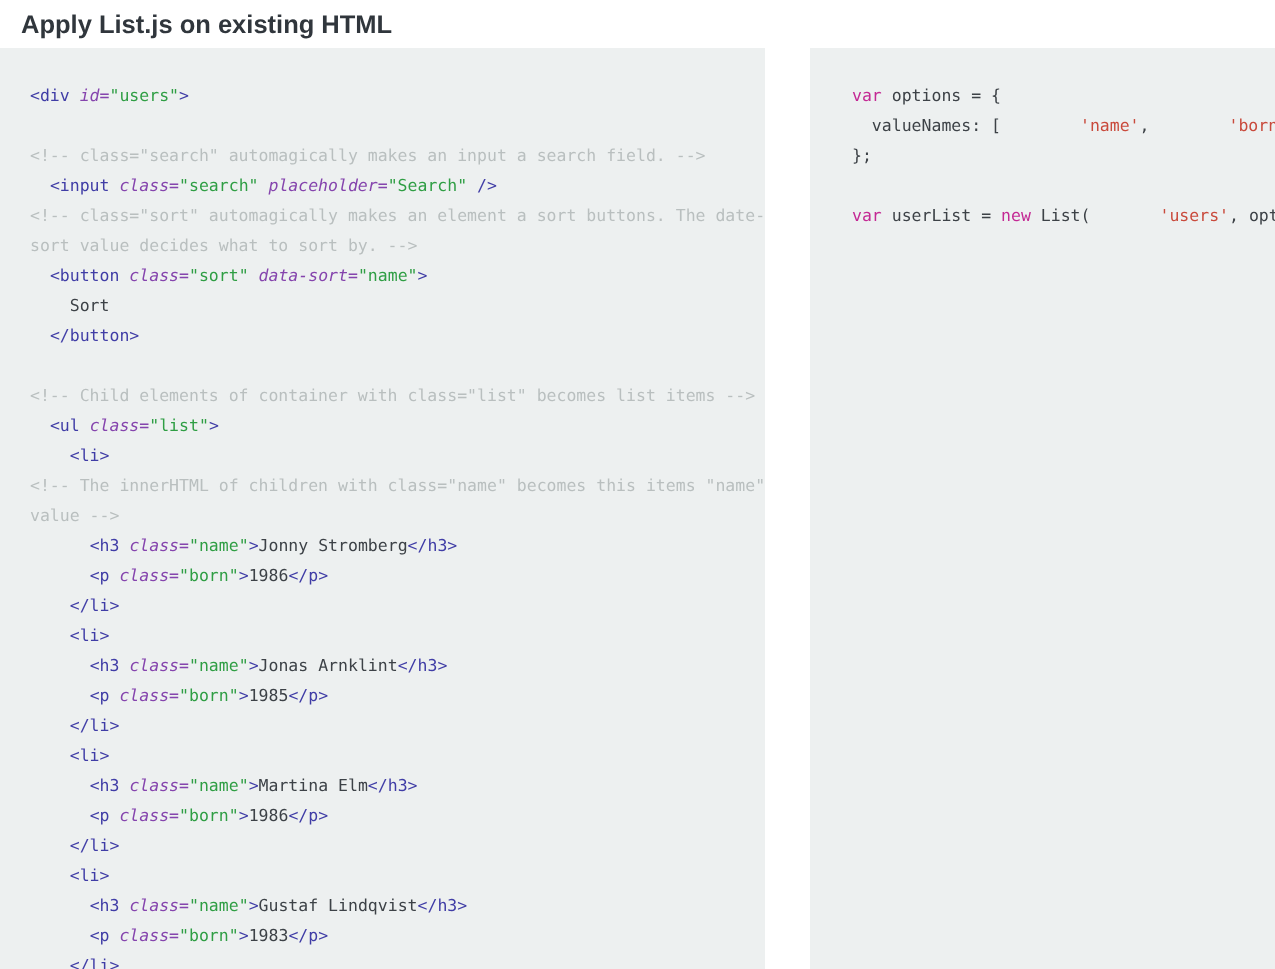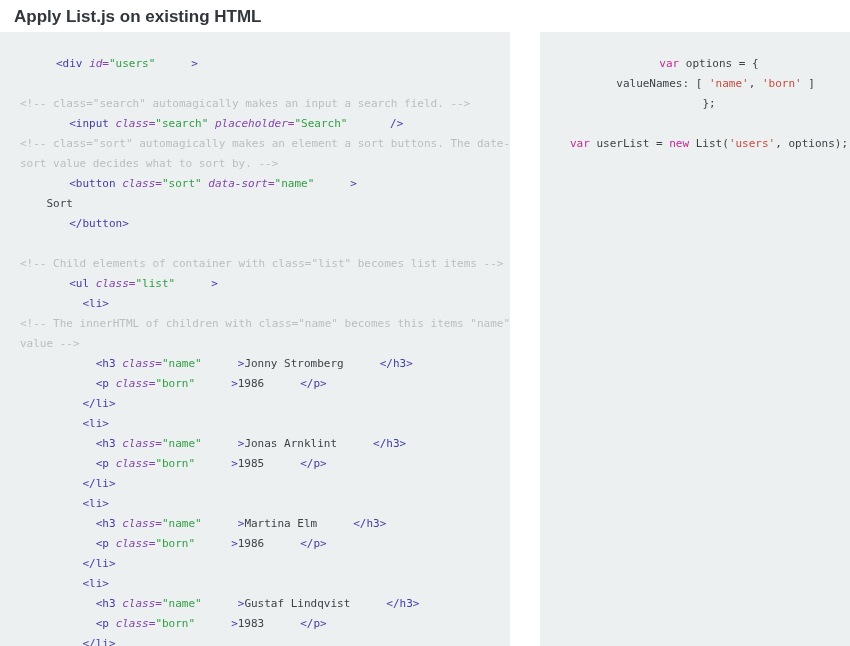--- a/index.html
+++ b/index.html
@@ -45,38 +45,37 @@
     width:510px;
     padding:22px 0 0 20px;
   }
   .panel-gap{
     width:30px;
     background:var(--page-bg);
   }
   .panel-right{
     flex:1;
     padding:22px 0 0 28px;
-    text-align:center;
   }
   .code{
     margin:0;
     font-family:"DejaVu Sans Mono",monospace;
     font-size:11px;
     line-height:20px;
     color:var(--plain);
     white-space:pre;
   }
   .code-line{min-height:20px;}
   .tok-p{color:var(--plain);}
   .tok-c{color:var(--comment);}
-  .tok-g{color:var(--tag);margin-left:36px;}
+  .tok-g{color:var(--tag);}
   .tok-a{color:var(--attr);font-style:italic;}
   .tok-v{color:var(--value);}
   .tok-k{color:var(--keyword);}
-  .tok-s{color:var(--string);}
+  .tok-s{color:var(--string);margin-left:46px;}
 </style>
 </head>
 <body>
 
 <header class="page-header">
   <h1 class="page-title">Apply List.js on existing HTML</h1>
 </header>
 
 <main class="content">
   <section class="panel panel-left">

